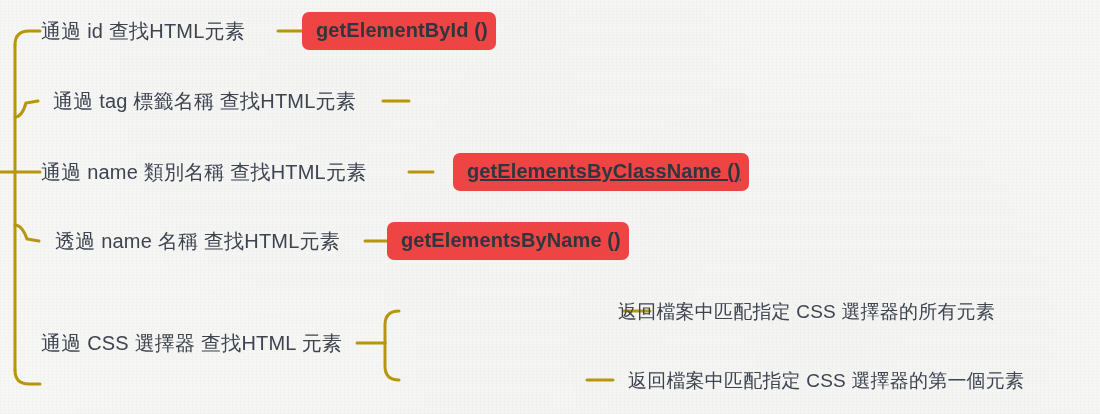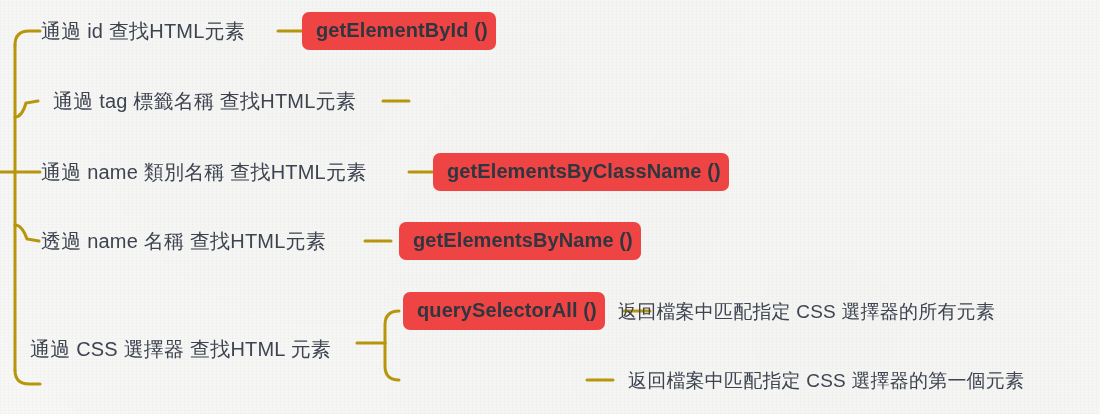--- a/index.html
+++ b/index.html
@@ -103,25 +103,24 @@
 </svg>
 
 <div id="map-root">
 
   <div class="row-label" style="left:41px; top:19px;">通過 id 查找HTML元素</div>
   <div class="badge" style="left:302px; top:12px;">getElementById ()</div>
 
   <div class="row-label" style="left:41px; top:89px;margin-left:12px;">通過 tag 標籤名稱 查找HTML元素</div>
 
   <div class="row-label" style="left:41px; top:160px;">通過 name 類別名稱 查找HTML元素</div>
-  <div class="badge" style="left:433px; top:153px;">getElementsByClassName ()</div>
+  <div class="badge" style="left:453px; top:153px;text-decoration:underline;">getElementsByClassName ()</div>
 
-  <div class="row-label" style="left:41px; top:229px;">透過 name 名稱 查找HTML元素</div>
-  <div class="badge" style="left:399px; top:222px;">getElementsByName ()</div>
+  <div class="row-label" style="left:55px; top:229px;">透過 name 名稱 查找HTML元素</div>
+  <div class="badge" style="left:387px; top:222px;">getElementsByName ()</div>
 
-  <div class="row-label" style="left:30px; top:331px;margin-top:6px;">通過 CSS 選擇器 查找HTML 元素</div>
+  <div class="row-label" style="left:41px; top:331px;">通過 CSS 選擇器 查找HTML 元素</div>
 
-  <div class="badge" style="left:403px; top:292px;">querySelectorAll ()</div>
   <div class="desc" style="left:618px; top:300px;">返回檔案中匹配指定 CSS 選擇器的所有元素</div>
 
   <div class="desc" style="left:628px; top:369px;">返回檔案中匹配指定 CSS 選擇器的第一個元素</div>
 
 </div>
 
 </body></html>

